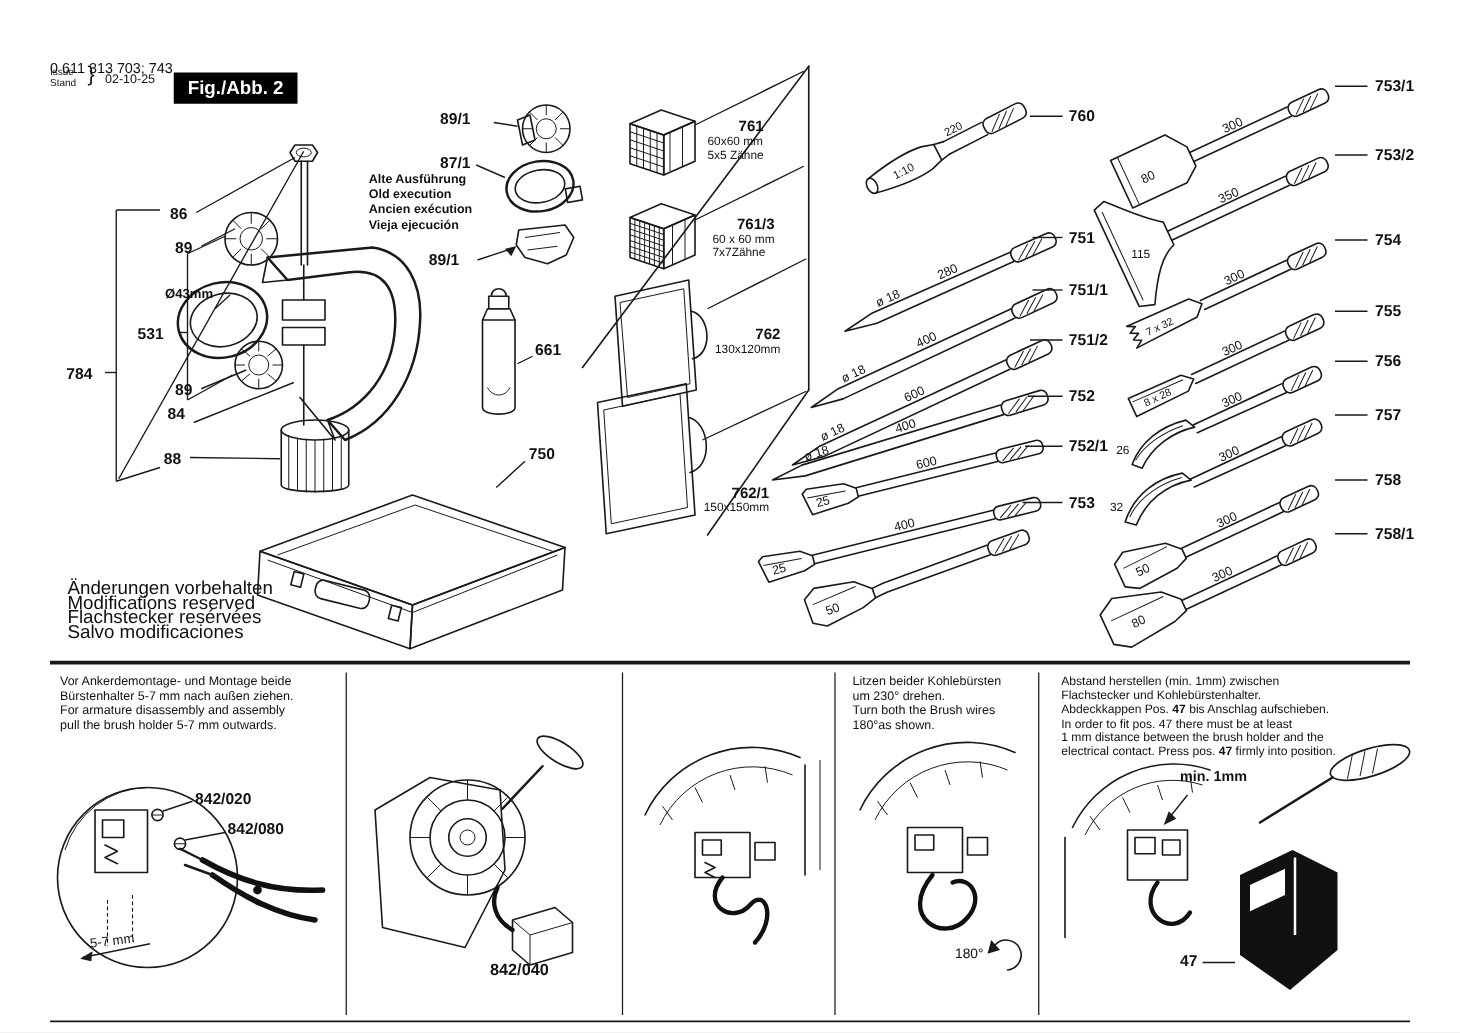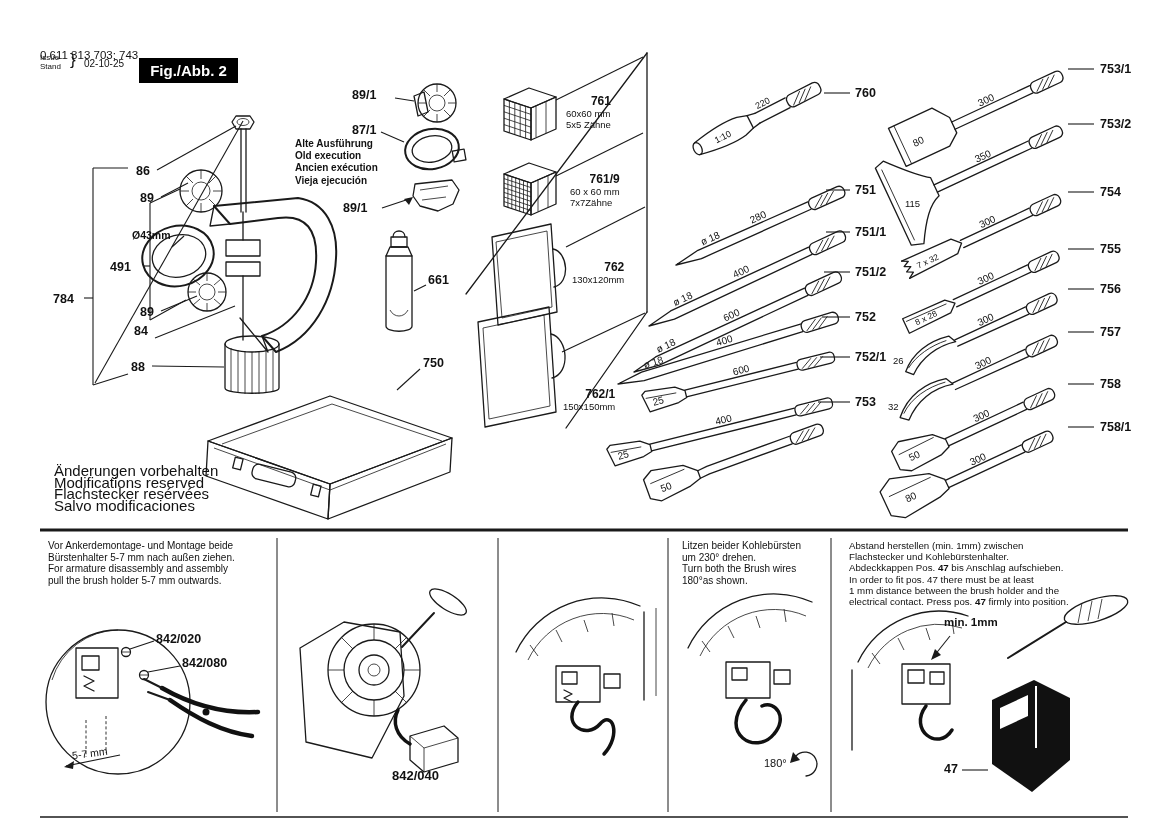--- a/index.html
+++ b/index.html
@@ -521,21 +521,21 @@
   <span>Issue</span><br>
   <span>Stand</span>
 </div>
 <div class="brace">}</div>
 <div class="idate">02-10-25</div>
 <div class="figbox">Fig./Abb. 2</div>
 
 <div class="lbl" style="left:136px;top:164px">86</div>
 <div class="lbl" style="left:140px;top:191px">89</div>
 <div class="lbl-sm" style="left:132px;top:229px">Ø43mm</div>
-<div class="lbl" style="left:110px;top:260px">491</div>
+<div class="lbl" style="left:110px;top:260px">531</div>
 <div class="lbl" style="left:53px;top:292px">784</div>
 <div class="lbl" style="left:140px;top:305px">89</div>
 <div class="lbl" style="left:134px;top:324px">84</div>
 <div class="lbl" style="left:131px;top:360px">88</div>
 
 <div class="lbl" style="left:352px;top:88px">89/1</div>
 <div class="lbl" style="left:352px;top:123px">87/1</div>
 <div class="lbl" style="left:343px;top:201px">89/1</div>
 <div class="oldex">
   <span>Alte Ausführung</span><br>
@@ -543,21 +543,21 @@
   <span>Ancien exécution</span><br>
   <span>Vieja ejecución</span>
 </div>
 
 <div class="kit" style="left:566px;top:95px">
   <span class="no">761</span>
   <span class="d">60x60 mm</span>
   <span class="d">5x5 Zähne</span>
 </div>
 <div class="kit" style="left:570px;top:173px">
-  <span class="no">761/9</span>
+  <span class="no">761/3</span>
   <span class="d">60 x 60 mm</span>
   <span class="d">7x7Zähne</span>
 </div>
 <div class="kit" style="left:572px;top:261px">
   <span class="no">762</span>
   <span class="d">130x120mm</span>
 </div>
 <div class="kit" style="left:563px;top:388px">
   <span class="no">762/1</span>
   <span class="d">150x150mm</span>

